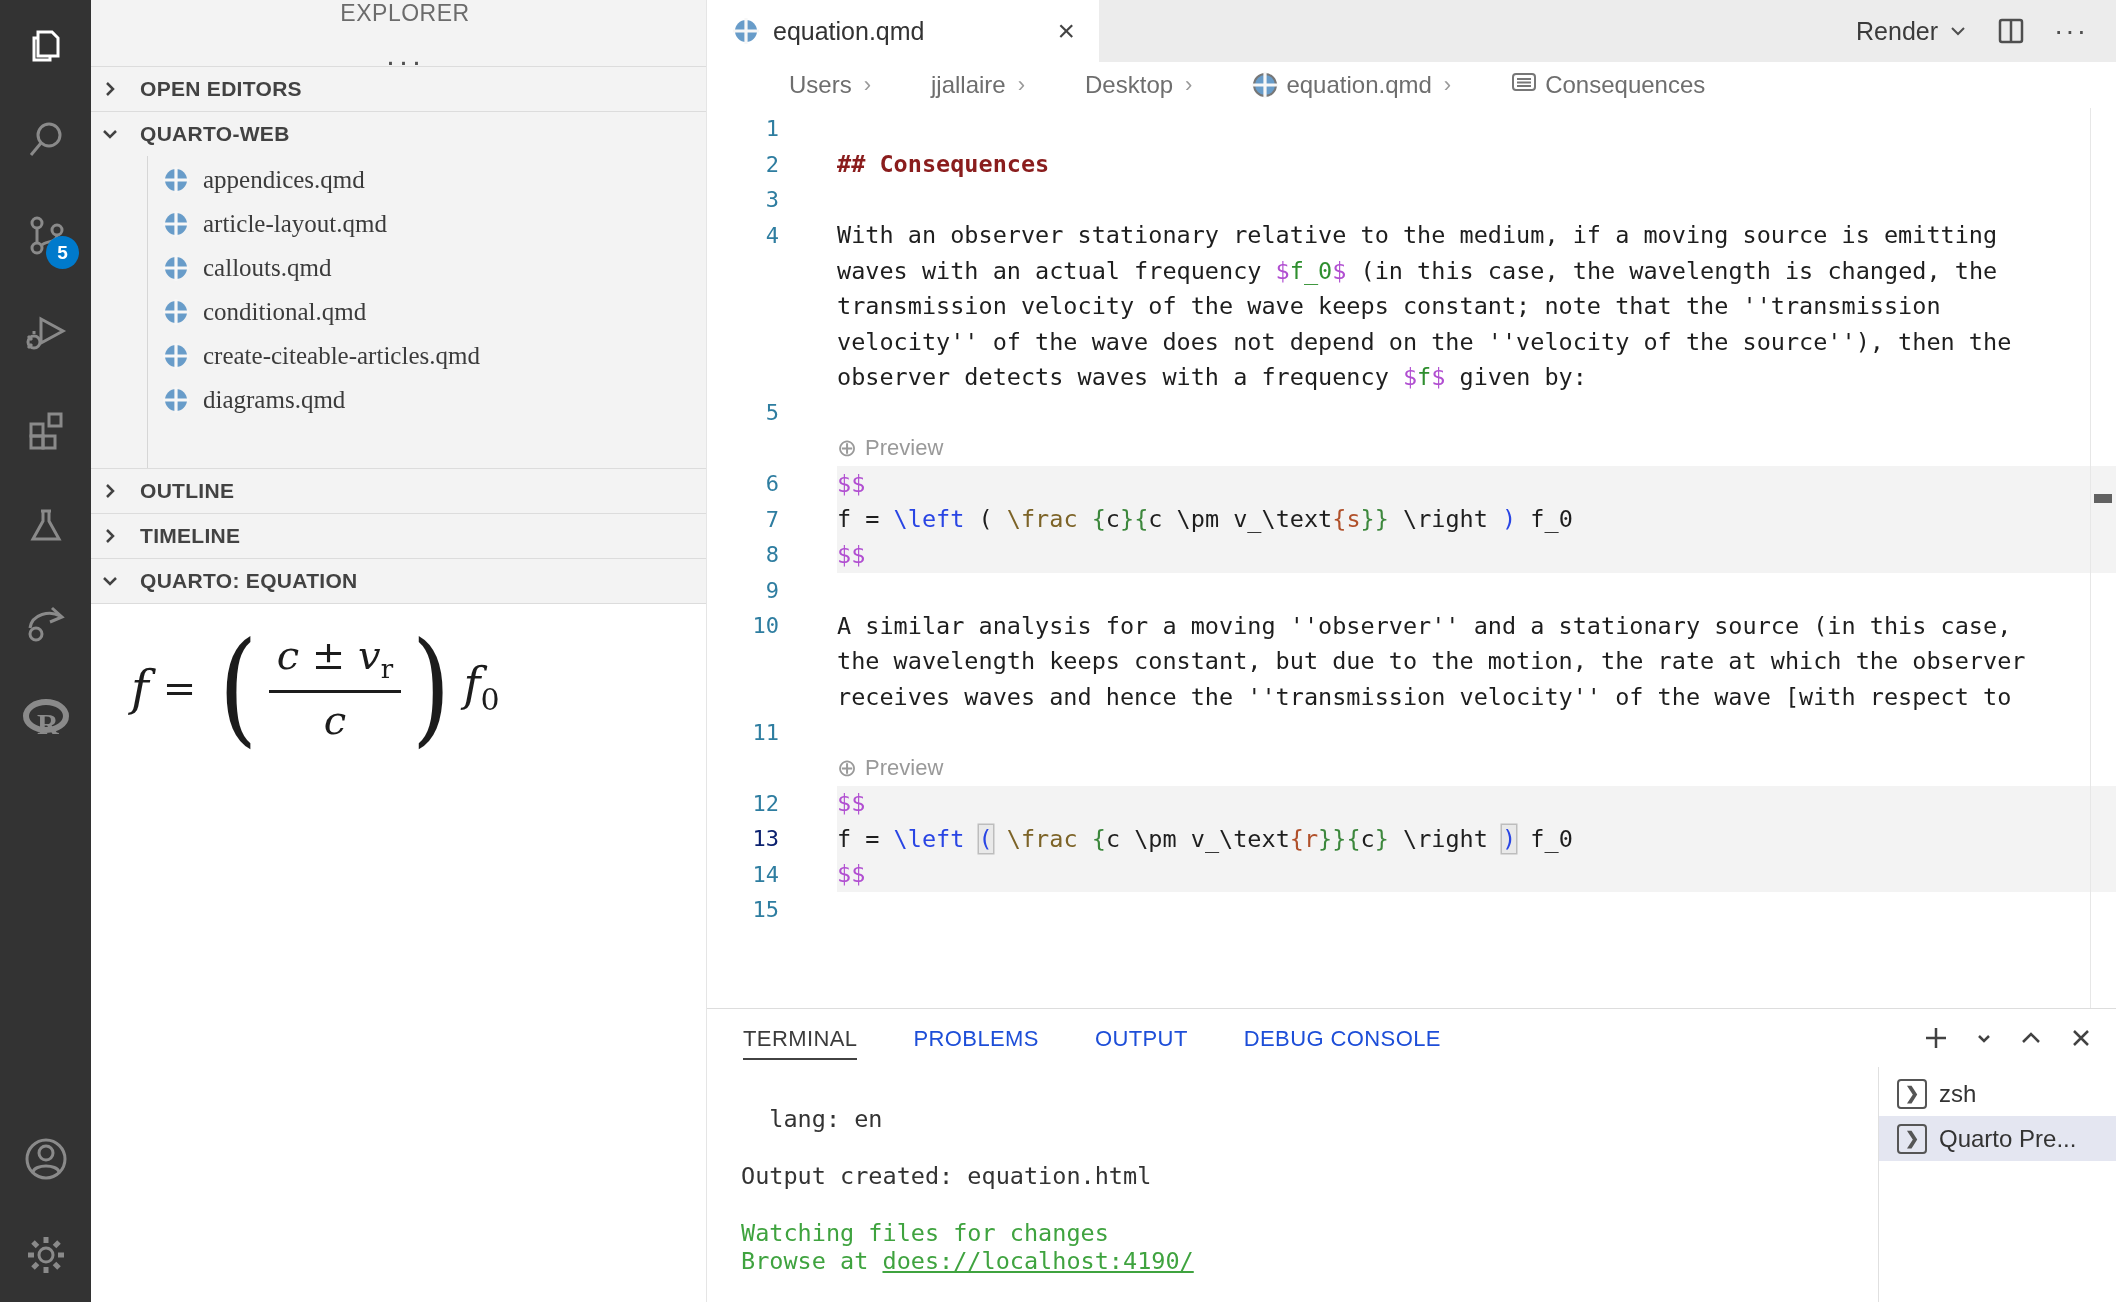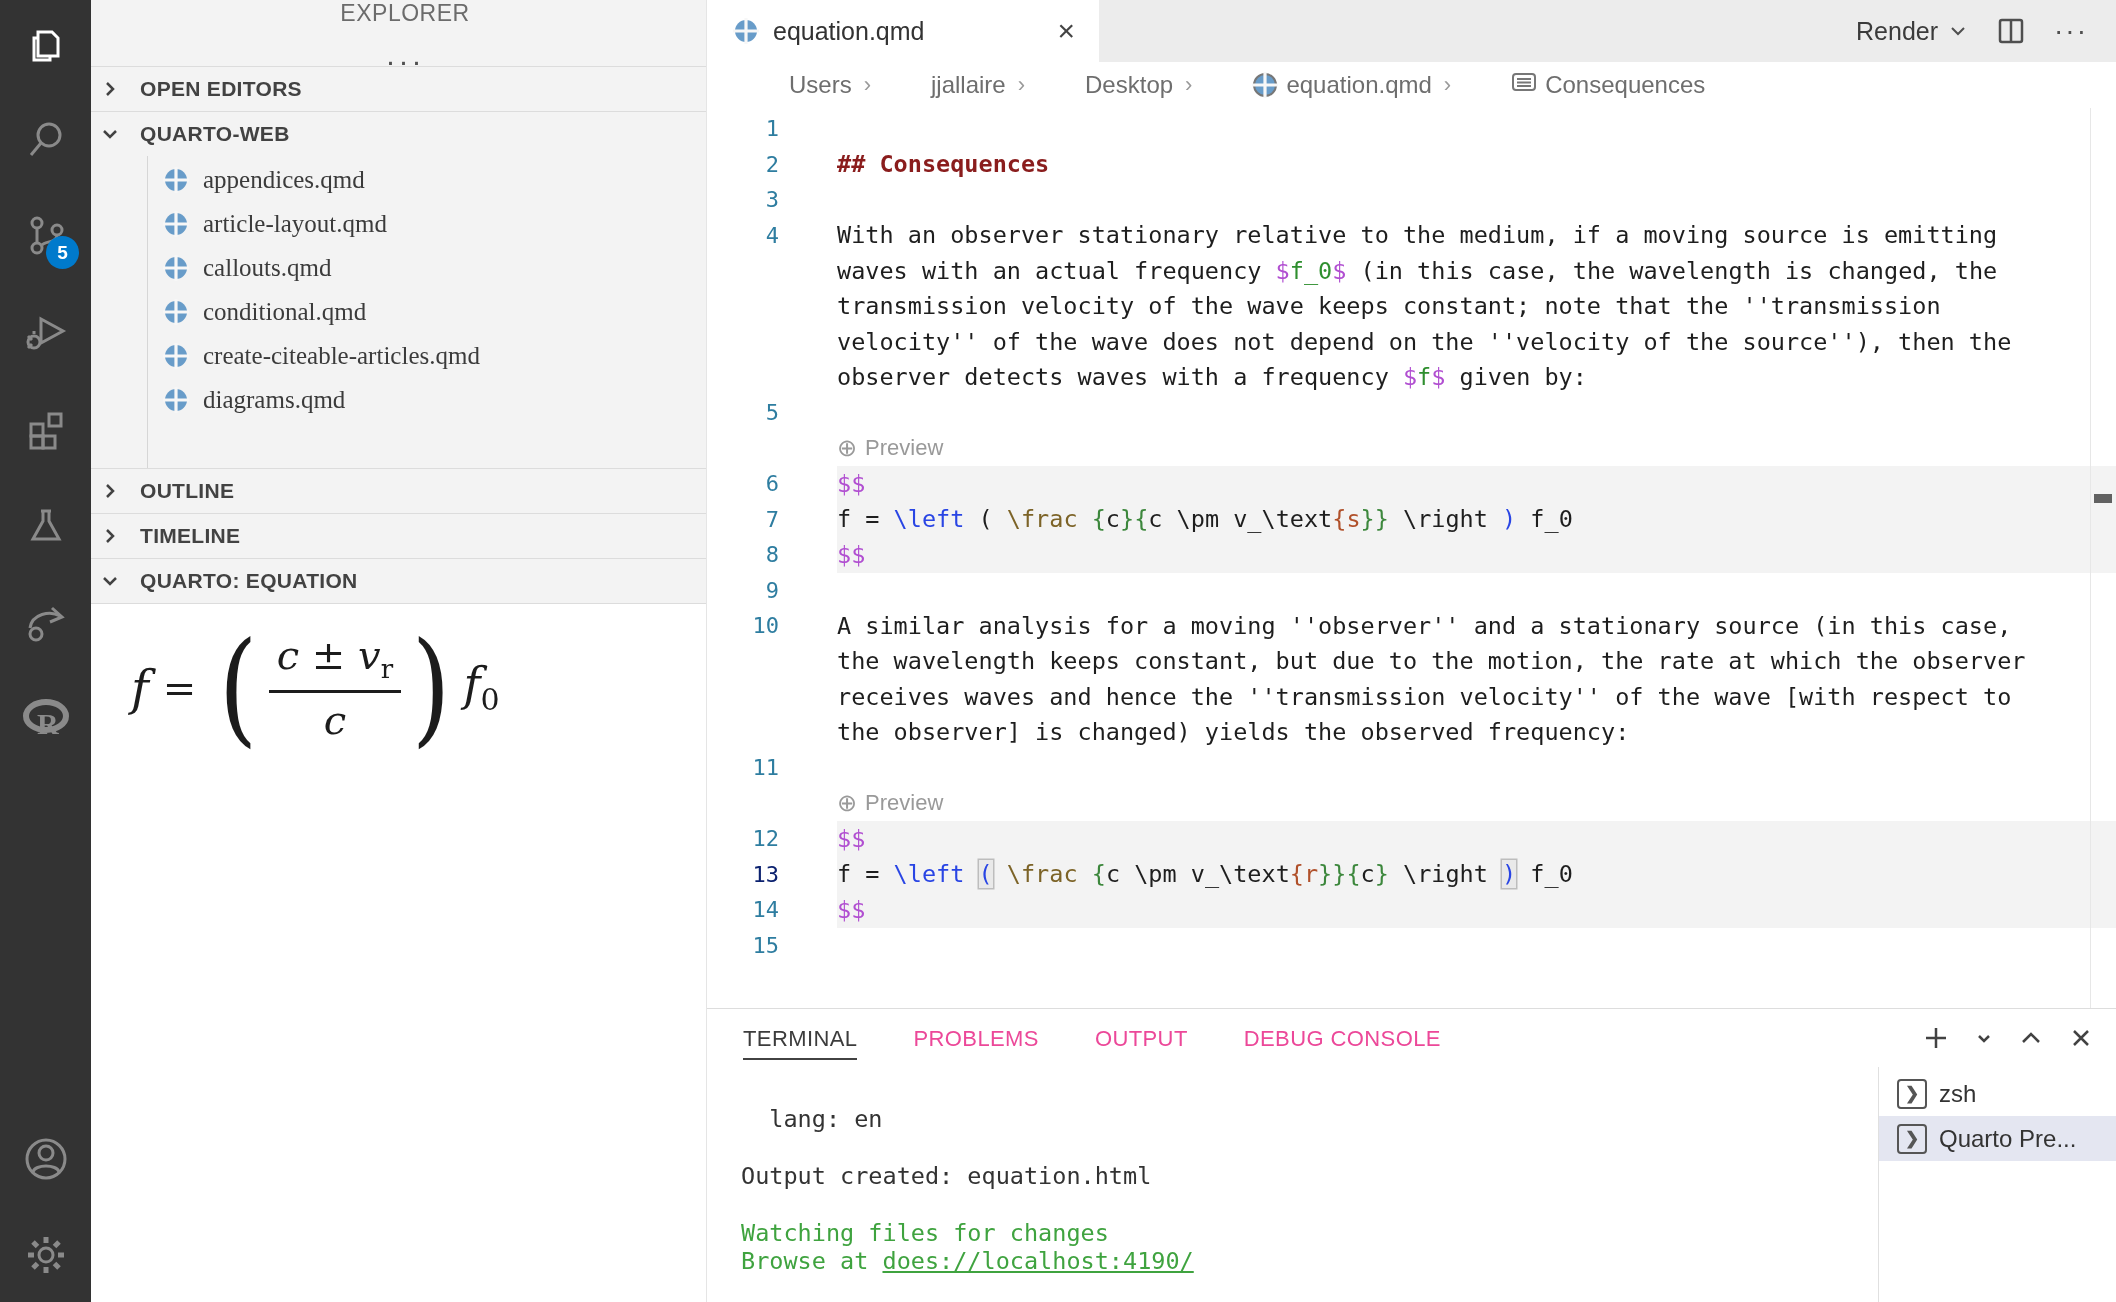--- a/index.html
+++ b/index.html
@@ -88,21 +88,21 @@
   .c-r  { color:#b0502a; }
   .c-pb { color:#2945e4; }
   .c-bx { color:#2945e4; background:#e9e9e9; box-shadow:0 0 0 1.5px #bdbdbd; }
   .ruler { position:absolute; top:0; right:0; width:26px; height:100%; border-left:1px solid #e7e7e7; }
   .ruler-dash { position:absolute; top:386px; right:4px; width:18px; height:9px; background:#616161; }
 
   
   .panel { height:294px; flex:none; border-top:1px solid #ddd; display:flex; flex-direction:column; background:#fff; }
   .panel-header { height:58px; display:flex; align-items:center; padding:0 22px 0 36px; flex:none; }
   .panel-tabs { display:flex; gap:56px; flex:1; }
-  .ptab { font-size:22px; color:#ec4899; letter-spacing:0.4px; cursor:pointer; padding:10px 0 6px 0; }
+  .ptab { font-size:22px; color:#1d4ed8; letter-spacing:0.4px; cursor:pointer; padding:10px 0 6px 0; }
   .ptab.active { color:#3c3c3c; border-bottom:2px solid #424242; }
   .panel-actions { display:flex; align-items:center; gap:24px; }
   .panel-actions .icon-btn svg { stroke:#424242; }
   .panel-body { flex:1; display:flex; min-height:0; }
   .term-out { flex:1; padding:10px 0 0 34px; font-family:"DejaVu Sans Mono","Liberation Mono",monospace; font-size:23.5px; }
   .tline { height:28.3px; white-space:pre; display:flex; align-items:center; }
   .t-t  { color:#333; }
   .t-gr { color:#3fa33f; }
   .t-lk { color:#3fa33f; text-decoration:underline; cursor:pointer; }
   .term-list { width:238px; flex:none; border-left:1px solid #e0e0e0; padding-top:4px; }
@@ -412,24 +412,20 @@
             <div class="gutter">10</div>
             <div class="code"><span class="c-d">A similar analysis for a moving ''observer'' and a stationary source (in this case,</span></div>
           </div>
           <div class="row">
             <div class="gutter"></div>
             <div class="code"><span class="c-d">the wavelength keeps constant, but due to the motion, the rate at which the observer</span></div>
           </div>
           <div class="row">
             <div class="gutter"></div>
             <div class="code"><span class="c-d">receives waves and hence the ''transmission velocity'' of the wave [with respect to</span></div>
-          </div>
-          <div class="row">
-            <div class="gutter"></div>
-            <div class="code"><span class="c-d">the observer] is changed) yields the observed frequency:</span></div>
           </div>
           <div class="row">
             <div class="gutter">11</div>
             <div class="code"></div>
           </div>
           <div class="row">
             <div class="gutter"></div>
             <div class="code"><span class="lens"><span class="zicon">⊕</span><span>Preview</span></span></div>
           </div>
           <div class="row band">

